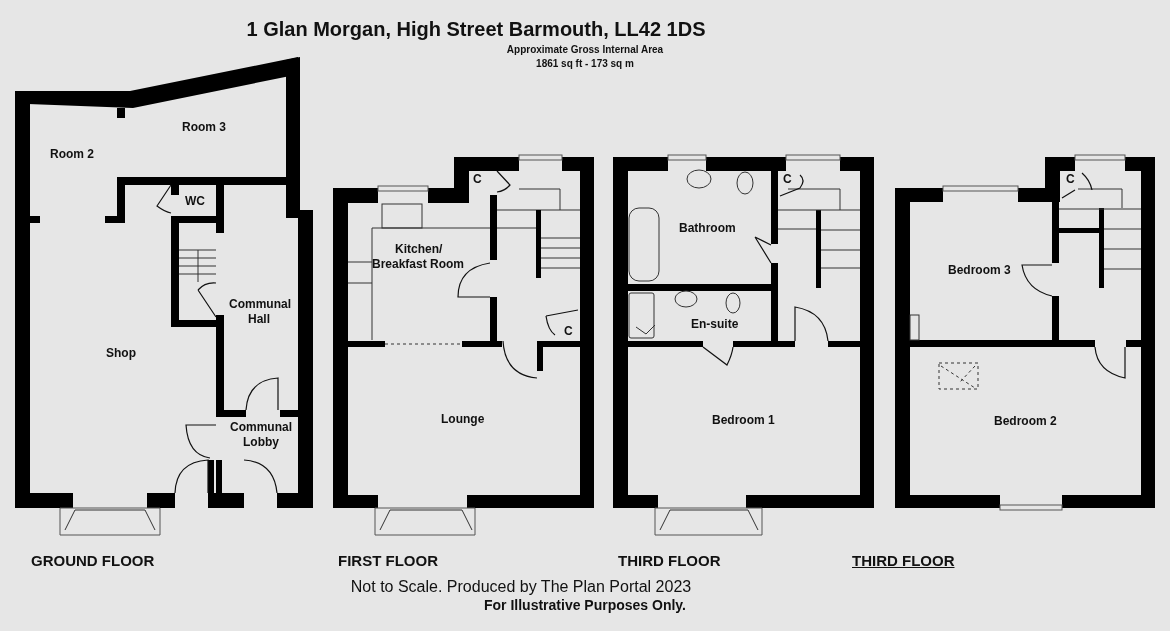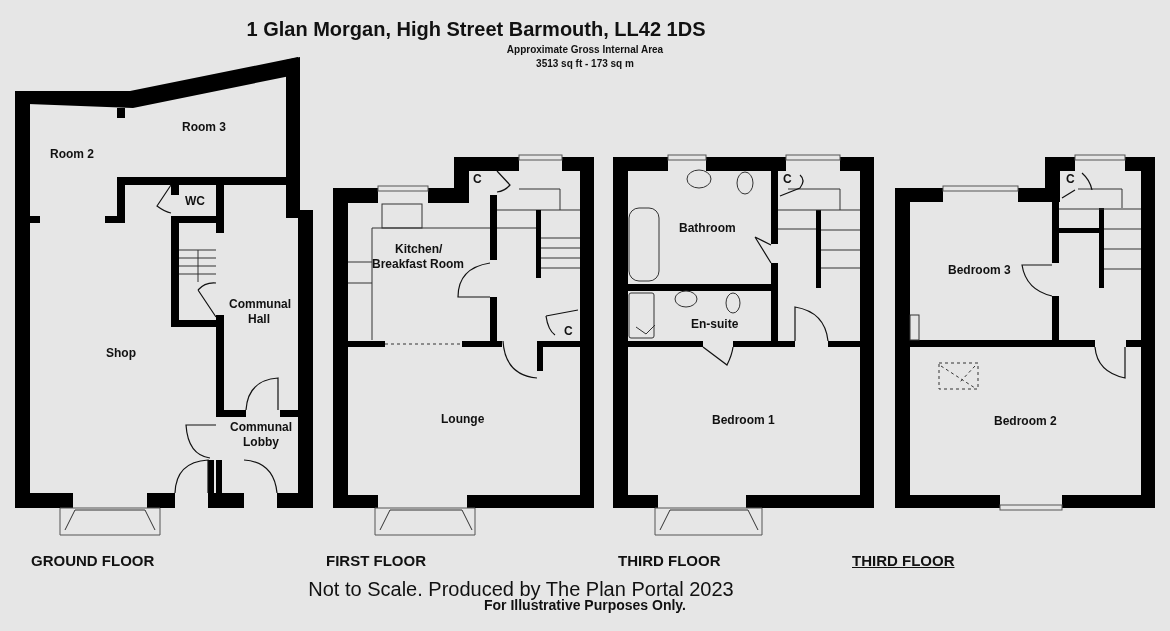--- a/index.html
+++ b/index.html
@@ -2,36 +2,36 @@
 <html><head>
 <meta charset="utf-8">
 <style>
   html, body { margin:0; padding:0; }
   body { width:1170px; height:631px; background:#e6e6e6; position:relative; overflow:hidden;
          font-family:"Liberation Sans", sans-serif; color:#111; }
   .abs { position:absolute; }
   .title { left:0; width:952px; top:18px; text-align:center; font-weight:bold; font-size:20px; }
   .sub { left:0; width:1170px; text-align:center; font-weight:bold; font-size:10px; }
   .floor-label { font-weight:bold; font-size:15px; top:552px; }
-  .footer1 { left:0; width:1042px; top:578px; text-align:center; font-size:20px; }
+  .footer1 { left:0; width:1042px; top:578px; text-align:center; font-size:16px; }
   .footer2 { left:0; width:1170px; top:597px; text-align:center; font-size:14px; font-weight:bold; }
   svg { position:absolute; left:0; top:0; }
   .room { font-family:"Liberation Sans", sans-serif; font-weight:bold; font-size:12px; fill:#111; }
   .w { fill:#000; }
   .thin { stroke:#333; stroke-width:1; fill:none; }
   .door { stroke:#111; stroke-width:1.2; fill:none; }
   .dash { stroke:#333; stroke-width:1; fill:none; stroke-dasharray:3 3; }
   .win { fill:#e6e6e6; stroke:#555; stroke-width:1; }
 </style>
 </head>
 <body>
 
 <div class="abs title">1 Glan Morgan, High Street Barmouth, LL42 1DS</div>
 <div class="abs sub" style="top:44px;">Approximate Gross Internal Area</div>
-<div class="abs sub" style="top:58px;">3513 sq ft - 173 sq m</div>
+<div class="abs sub" style="top:58px;">1861 sq ft - 173 sq m</div>
 
 <svg width="1170" height="631" viewBox="0 0 1170 631">
 
   <g>
 
     <polygon class="w" points="15,91 130,91 298,57 300,74 133,108 28,104 28,493 15,493"></polygon>
     <rect class="w" x="15" y="91" width="15" height="417"></rect>
     <rect class="w" x="15" y="493" width="58" height="15"></rect>
     <rect class="w" x="147" y="493" width="28" height="15"></rect>
     <rect class="w" x="208" y="493" width="36" height="15"></rect>
@@ -211,18 +211,18 @@
     <rect class="win" x="943" y="186" width="75" height="5"></rect>
     <rect class="win" x="1075" y="155" width="50" height="5"></rect>
     <rect class="win" x="1000" y="505" width="62" height="5"></rect>
     <text class="room" x="1066" y="183">C</text>
     <text class="room" x="948" y="274">Bedroom 3</text>
     <text class="room" x="994" y="425">Bedroom 2</text>
   </g>
 </svg>
 
 <div class="abs floor-label" style="left:18px;margin-left:13px;">GROUND FLOOR</div>
-<div class="abs floor-label" style="left:326px;">FIRST FLOOR</div>
+<div class="abs floor-label" style="left:338px;">FIRST FLOOR</div>
 <div class="abs floor-label" style="left:618px;">THIRD FLOOR</div>
 <div class="abs floor-label" style="left:852px;text-decoration:underline;">THIRD FLOOR</div>
 
 <div class="abs footer1">Not to Scale. Produced by The Plan Portal 2023</div>
 <div class="abs footer2">For Illustrative Purposes Only.</div>
 
 </body></html>

